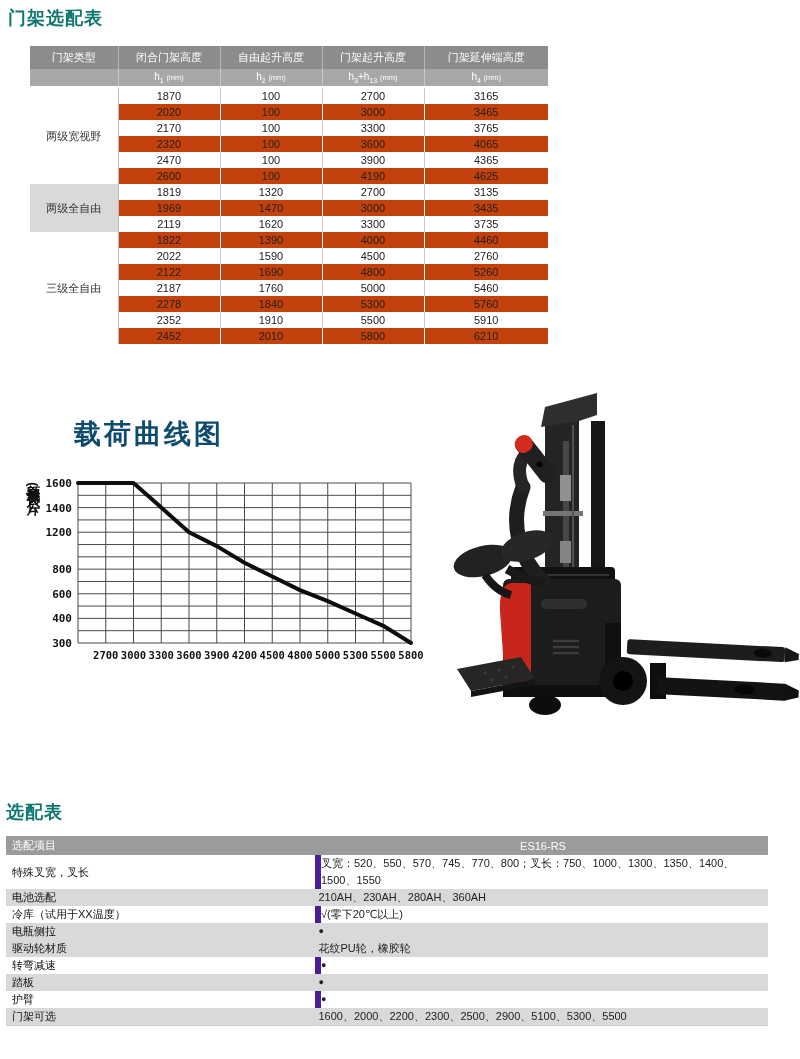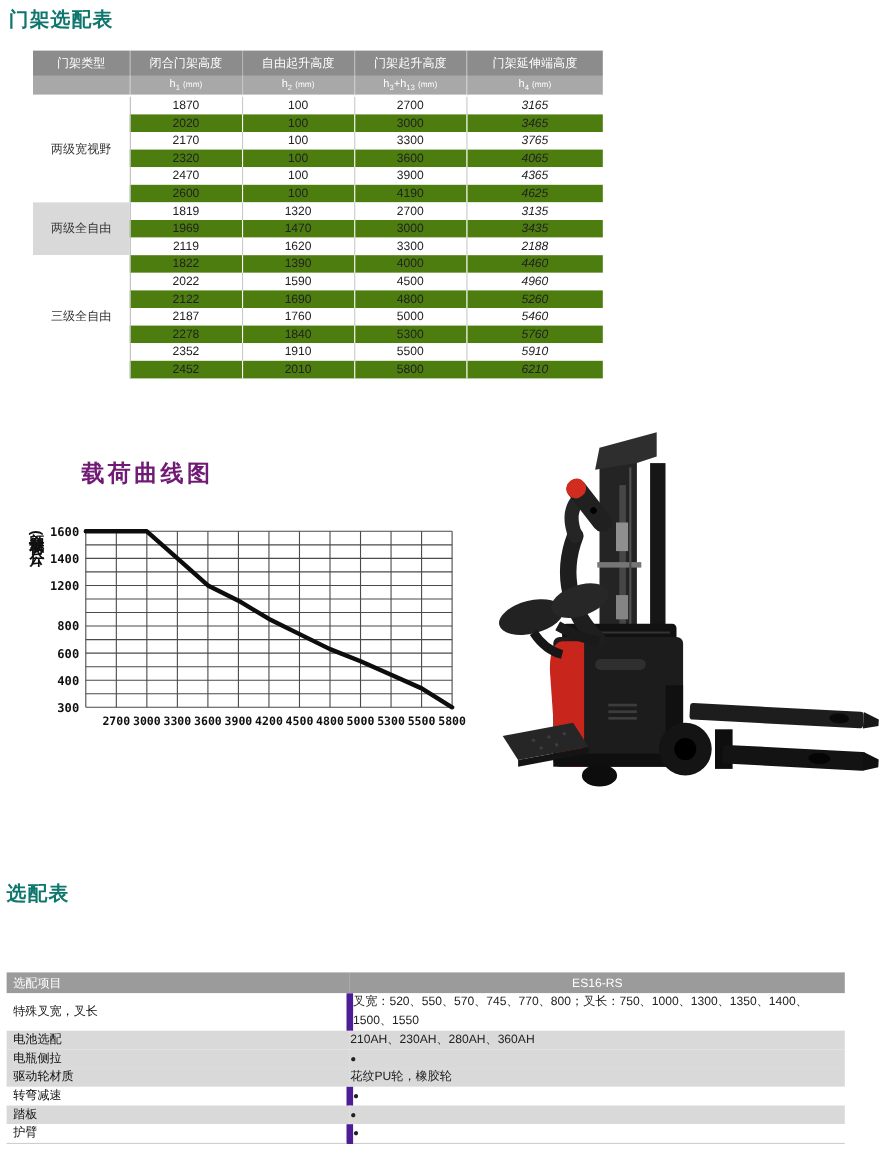--- a/index.html
+++ b/index.html
@@ -11,39 +11,39 @@
   table{border-collapse:collapse;table-layout:fixed;}
   #mast-table{position:absolute;left:30px;top:46px;width:518px;font-size:11px;}
   #mast-table th{font-weight:normal;color:#fff;text-align:center;}
   #mast-table tr.hdr1 th{background:#8c8c8c;height:21px;border-right:1px solid rgba(255,255,255,.35);margin-top:32px;}
   #mast-table tr.hdr2 th{background:#a8a8a8;height:15px;font-size:10px;border-right:1px solid rgba(255,255,255,.35);border-bottom:2px solid #fff;}
   #mast-table tr.hdr1 th:last-child,#mast-table tr.hdr2 th:last-child{border-right:none;}
   #mast-table sub{font-size:7px;}
   #mast-table .unit{font-size:7.5px;}
   #mast-table td{height:16px;line-height:16px;text-align:center;padding:0;color:#222;}
   #mast-table tr.w td{background:#fff;border-right:1px solid #c9c9c9;}
-  #mast-table tr.g td{background:#4d7c0f;border-right:1px solid #fff;}
-  #mast-table td:last-child{border-right:none !important;font-style:italic;}
+  #mast-table tr.g td{background:#c2410c;border-right:1px solid #fff;}
+  #mast-table td:last-child{border-right:none !important;}
   #mast-table td.type{font-size:11px;color:#333;border-right:1px solid #bdbdbd !important;}
   #mast-table td.tw{background:#fff !important;}
   #mast-table td.tg{background:#d9d9d9 !important;}
 
   
-  #chart-title{position:absolute;left:74px;top:416px;font-size:21px;font-weight:bold;color:#701a75;letter-spacing:3px;}
+  #chart-title{position:absolute;left:74px;top:416px;font-size:27px;font-weight:bold;color:#0c4a6e;letter-spacing:3px;}
   #chart-ylabel{position:absolute;left:24px;top:474px;height:176px;writing-mode:vertical-rl;
                 font-size:13.5px;font-weight:bold;color:#101010;letter-spacing:2px;}
   #chart-svg{position:absolute;left:24px;top:455px;}
   #chart-xlabel{position:absolute;left:58px;top:674px;font-size:15px;font-weight:bold;color:#101010;letter-spacing:3px;
                 font-family:"DejaVu Sans Mono","Liberation Sans",monospace;}
 
   
   #product{position:absolute;left:445px;top:383px;}
 
   
-  #opt-table{position:absolute;left:6px;top:836px;width:762px;font-size:11px;border-bottom:1px solid #cfcfcf;margin-top:48px;}
+  #opt-table{position:absolute;left:6px;top:836px;width:762px;font-size:11px;border-bottom:1px solid #cfcfcf;}
   #opt-table col.c1{width:312px;} #opt-table col.c2{width:450px;}
   #opt-table th{background:#9b9b9b;color:#fff;font-weight:normal;height:17px;}
   #opt-table th.lbl{text-align:left;padding-left:6px;}
   #opt-table th.val{text-align:center;}
   #opt-table td{height:17px;line-height:17px;padding:0;}
   #opt-table td.lbl{text-align:left;padding-left:6px;color:#111;}
   #opt-table td.val{text-align:left;color:#222;}
   #opt-table tr.w{background:#fff;} #opt-table tr.g{background:#d9d9d9;}
   #opt-table tr.w td.lbl{border-right:6px solid #4c1d95;}
   #opt-table tr.g td.lbl{border-right:1px solid #d9d9d9;}
@@ -128,34 +128,34 @@
         <tr class="g">
           <td>1969</td>
           <td>1470</td>
           <td>3000</td>
           <td>3435</td>
         </tr>
         <tr class="w">
           <td>2119</td>
           <td>1620</td>
           <td>3300</td>
-          <td>2188</td>
+          <td>3735</td>
         </tr>
         <tr class="g">
           <td class="type tw" rowspan="7">三级全自由</td>
           <td>1822</td>
           <td>1390</td>
           <td>4000</td>
           <td>4460</td>
         </tr>
         <tr class="w">
           <td>2022</td>
           <td>1590</td>
           <td>4500</td>
-          <td>4960</td>
+          <td>2760</td>
         </tr>
         <tr class="g">
           <td>2122</td>
           <td>1690</td>
           <td>4800</td>
           <td>5260</td>
         </tr>
         <tr class="w">
           <td>2187</td>
           <td>1760</td>
@@ -316,36 +316,44 @@
     </thead>
     <tbody id="opt-body">
         <tr class="w">
           <td class="lbl">特殊叉宽，叉长</td>
           <td class="val">叉宽：520、550、570、745、770、800；叉长：750、1000、1300、1350、1400、1500、1550</td>
         </tr>
         <tr class="g">
           <td class="lbl">电池选配</td>
           <td class="val">210AH、230AH、280AH、360AH</td>
         </tr>
+        <tr class="w">
+          <td class="lbl">冷库（试用于XX温度）</td>
+          <td class="val">√(零下20℃以上)</td>
+        </tr>
         <tr class="g">
           <td class="lbl">电瓶侧拉</td>
           <td class="val dot-f">●</td>
         </tr>
         <tr class="g">
           <td class="lbl">驱动轮材质</td>
           <td class="val">花纹PU轮，橡胶轮</td>
         </tr>
         <tr class="w">
           <td class="lbl">转弯减速</td>
           <td class="val dot-f">●</td>
         </tr>
         <tr class="g">
           <td class="lbl">踏板</td>
           <td class="val dot-f">●</td>
         </tr>
         <tr class="w">
           <td class="lbl">护臂</td>
           <td class="val dot-f">●</td>
         </tr>
+        <tr class="g">
+          <td class="lbl">门架可选</td>
+          <td class="val">1600、2000、2200、2300、2500、2900、5100、5300、5500</td>
+        </tr>
       </tbody>
   </table>
 
 </div>
 
 </body></html>

